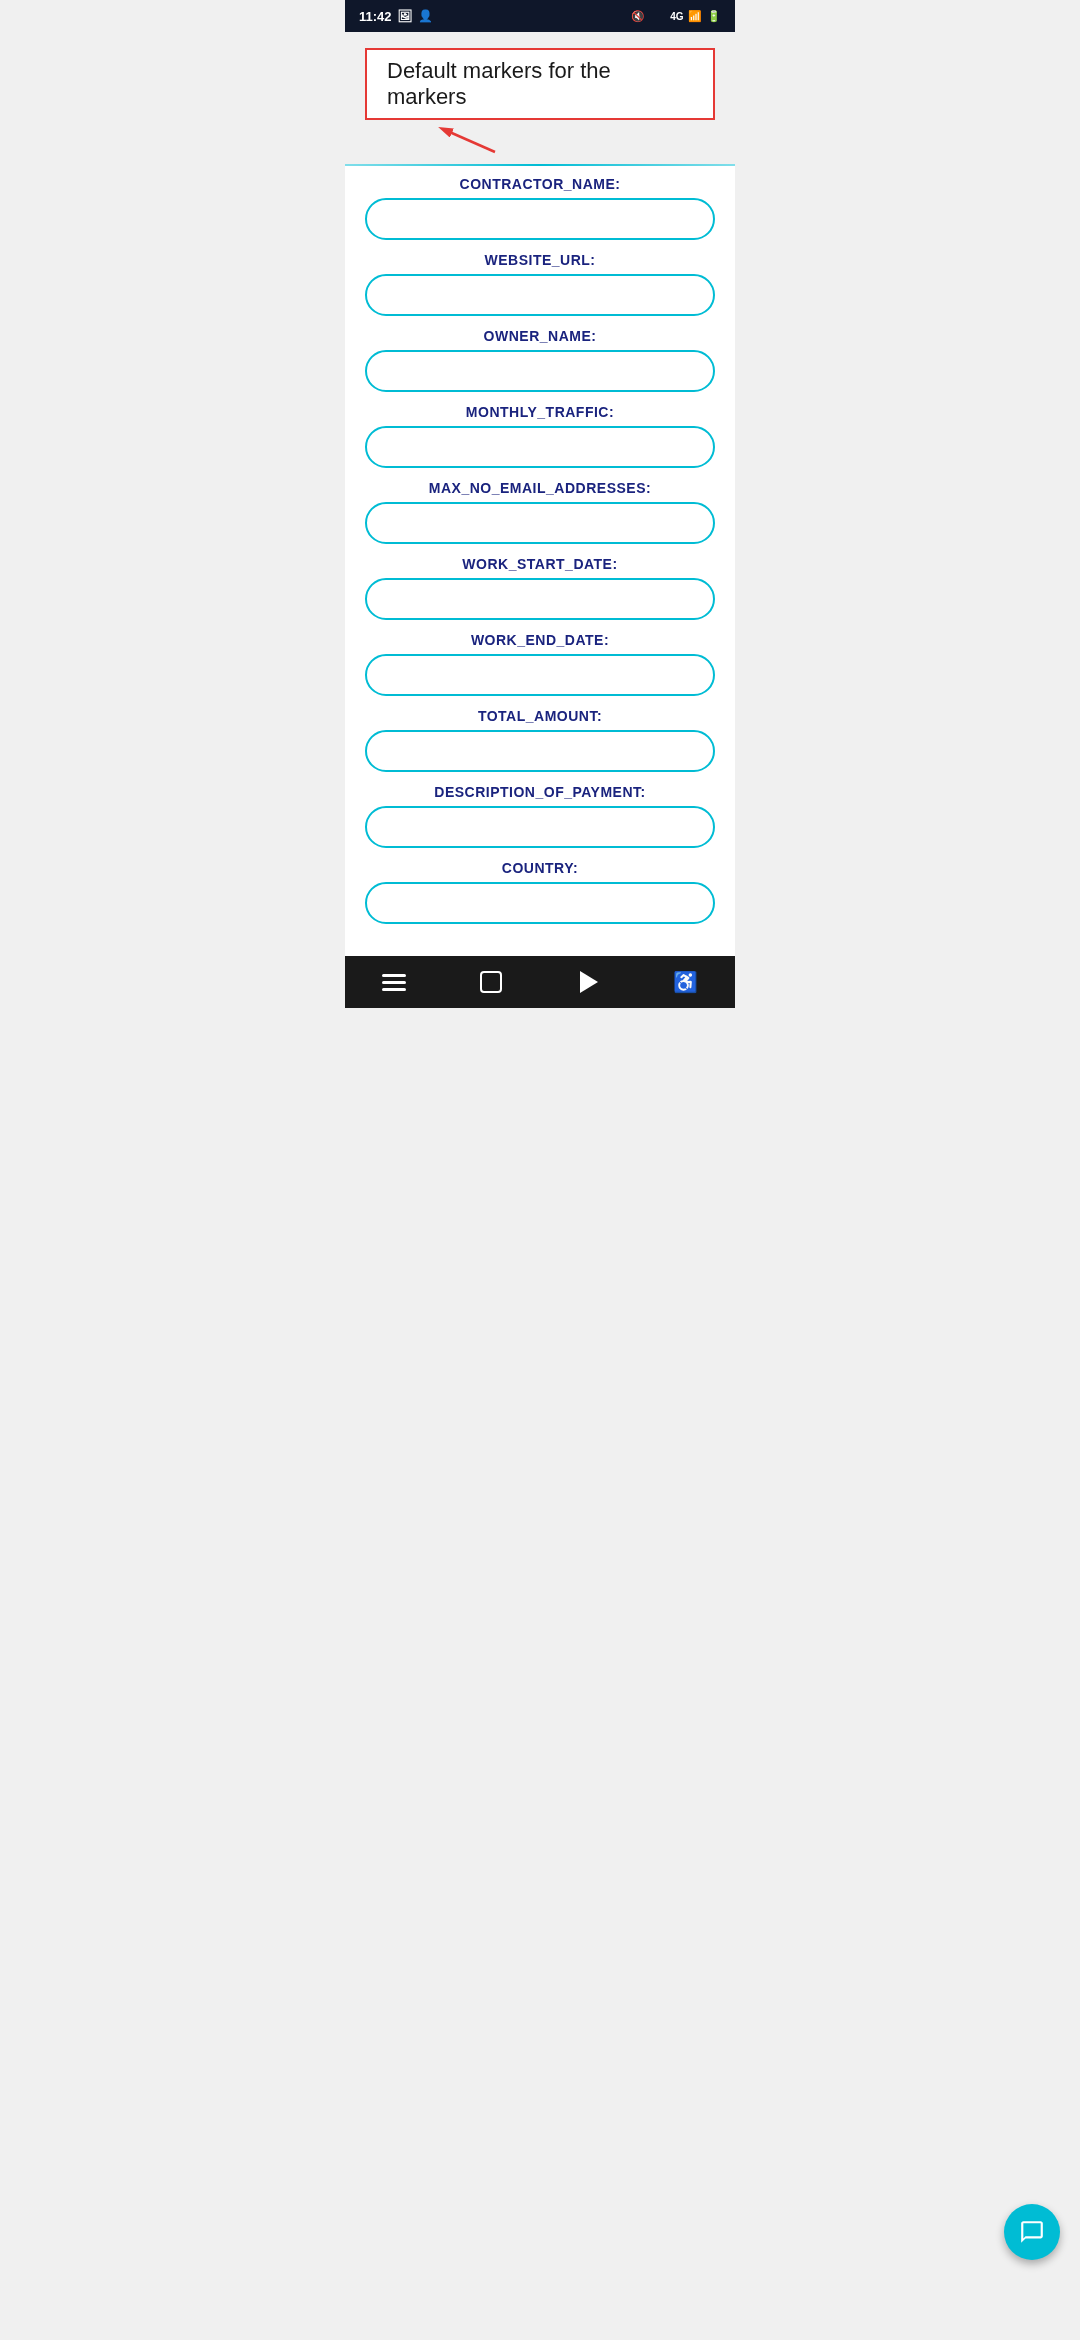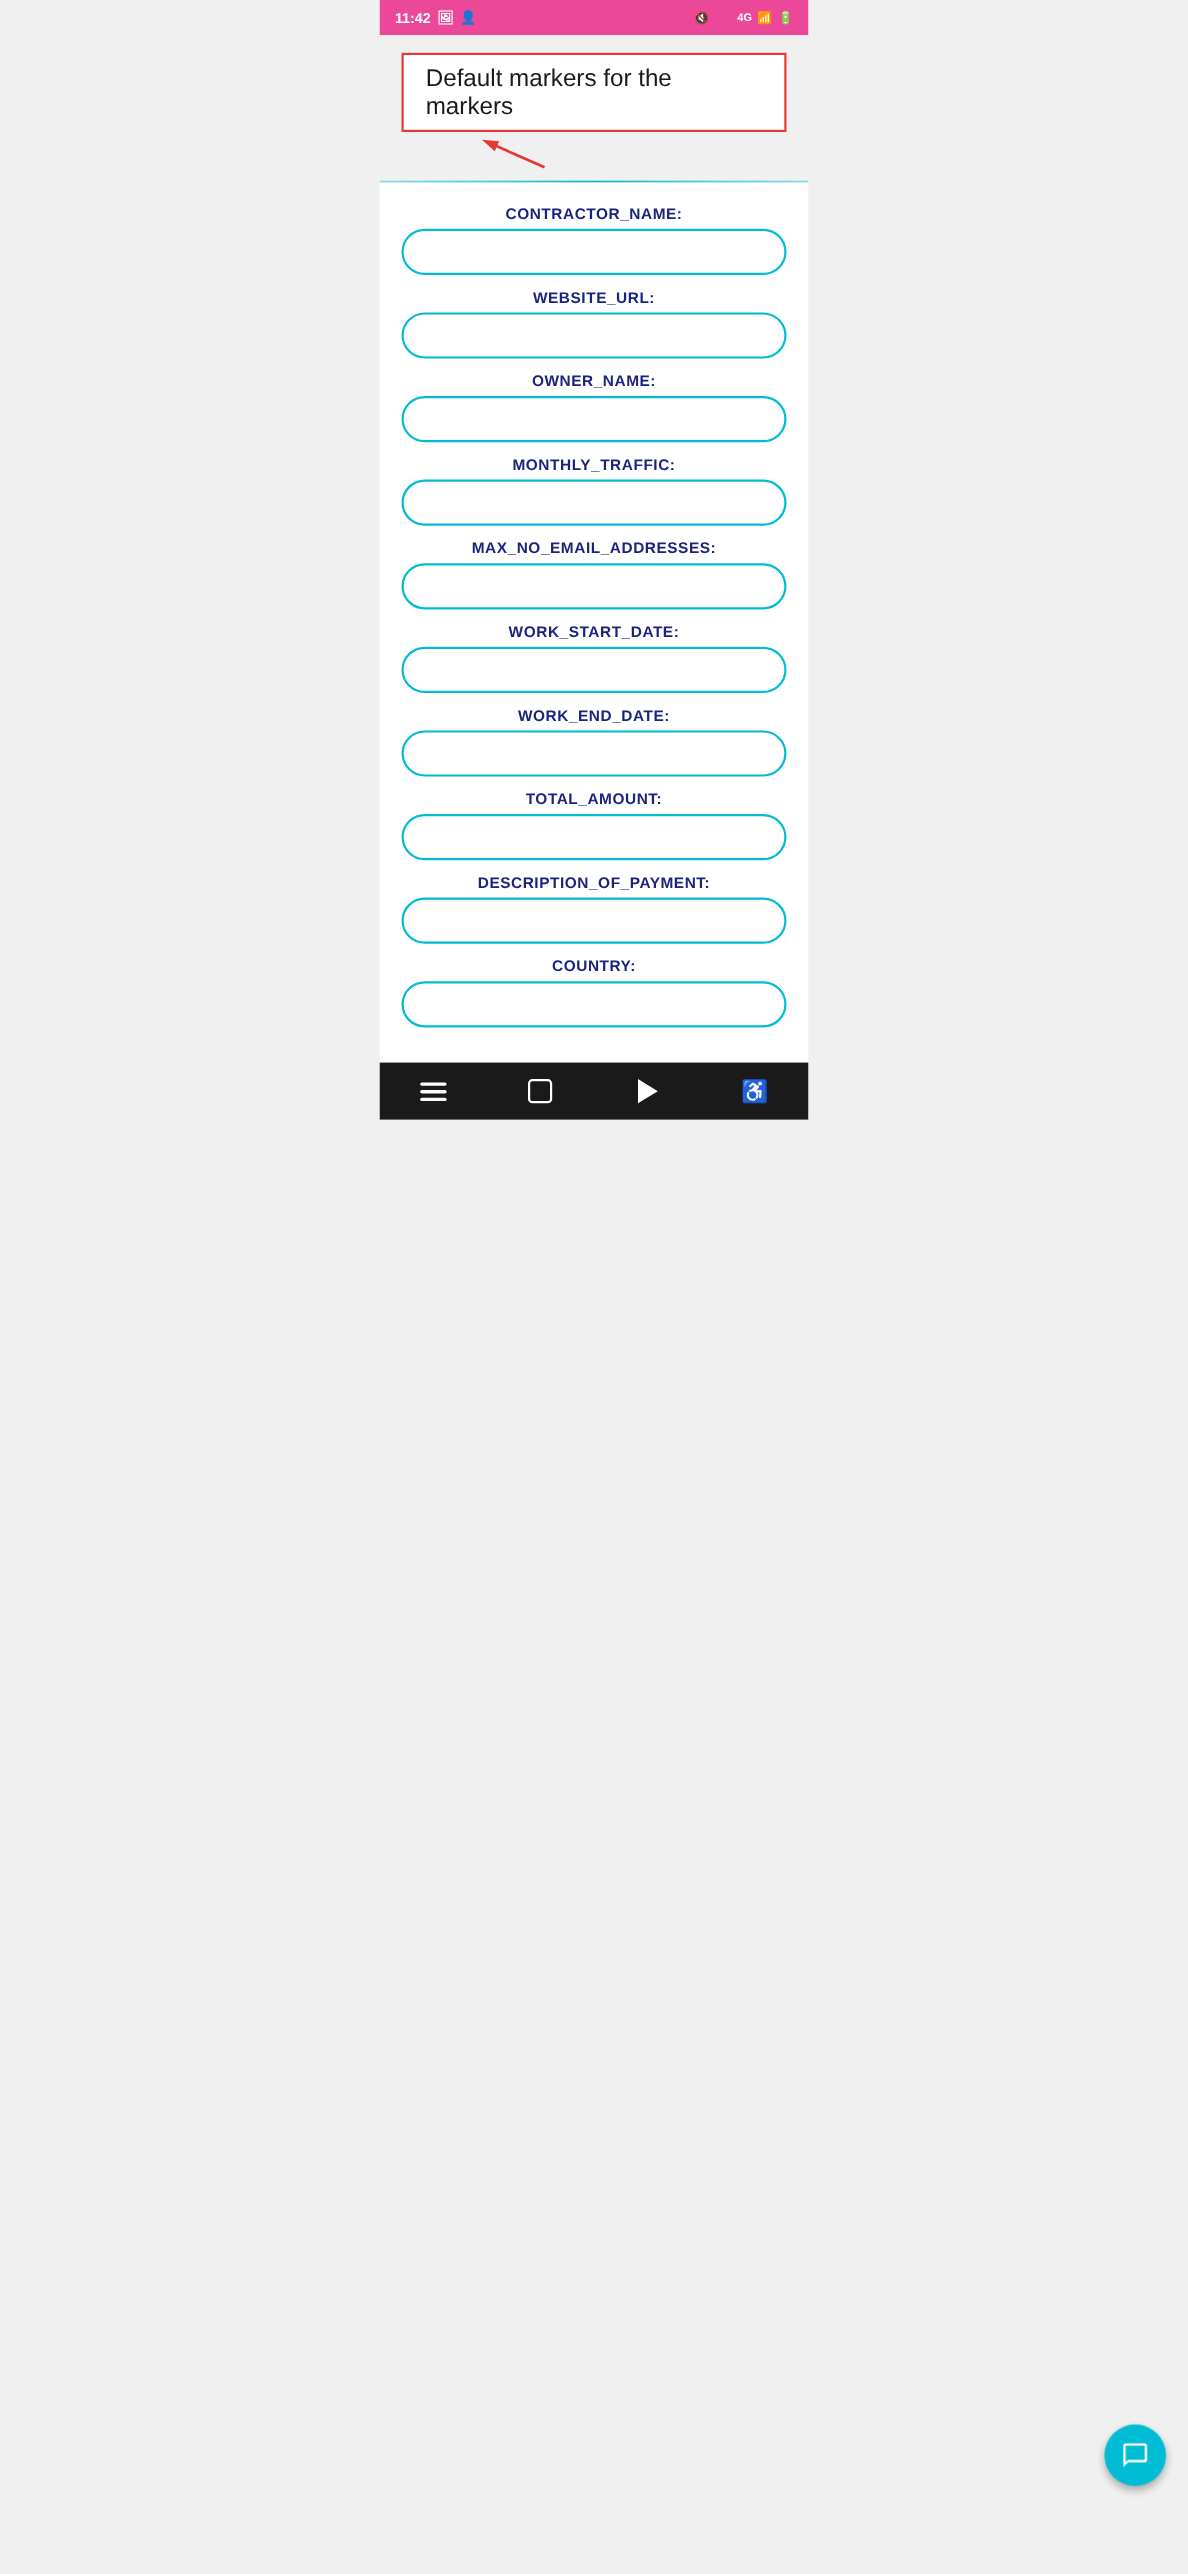--- a/index.html
+++ b/index.html
@@ -15,21 +15,21 @@
       background: #f0f0f0;
       font-family: 'Arial', sans-serif;
       display: flex;
       flex-direction: column;
       margin: 0 auto;
       position: relative;
     }
 
     
     .status-bar {
-      background: #ec4899;
+      background: #0f172a;
       color: white;
       display: flex;
       justify-content: space-between;
       align-items: center;
       padding: 6px 14px;
       height: 32px;
       flex-shrink: 0;
     }
 
     .status-bar-left {
@@ -92,21 +92,20 @@
     
     .form-area {
       background: white;
       flex: 1;
       padding: 10px 20px 20px 20px;
       overflow-y: auto;
     }
 
     .field-group {
       margin-bottom: 12px;
-      margin-top: 10px;
     }
 
     .field-label {
       text-align: center;
       font-size: 14px;
       font-weight: bold;
       color: #1a237e;
       letter-spacing: 0.5px;
       margin-bottom: 6px;
     }

